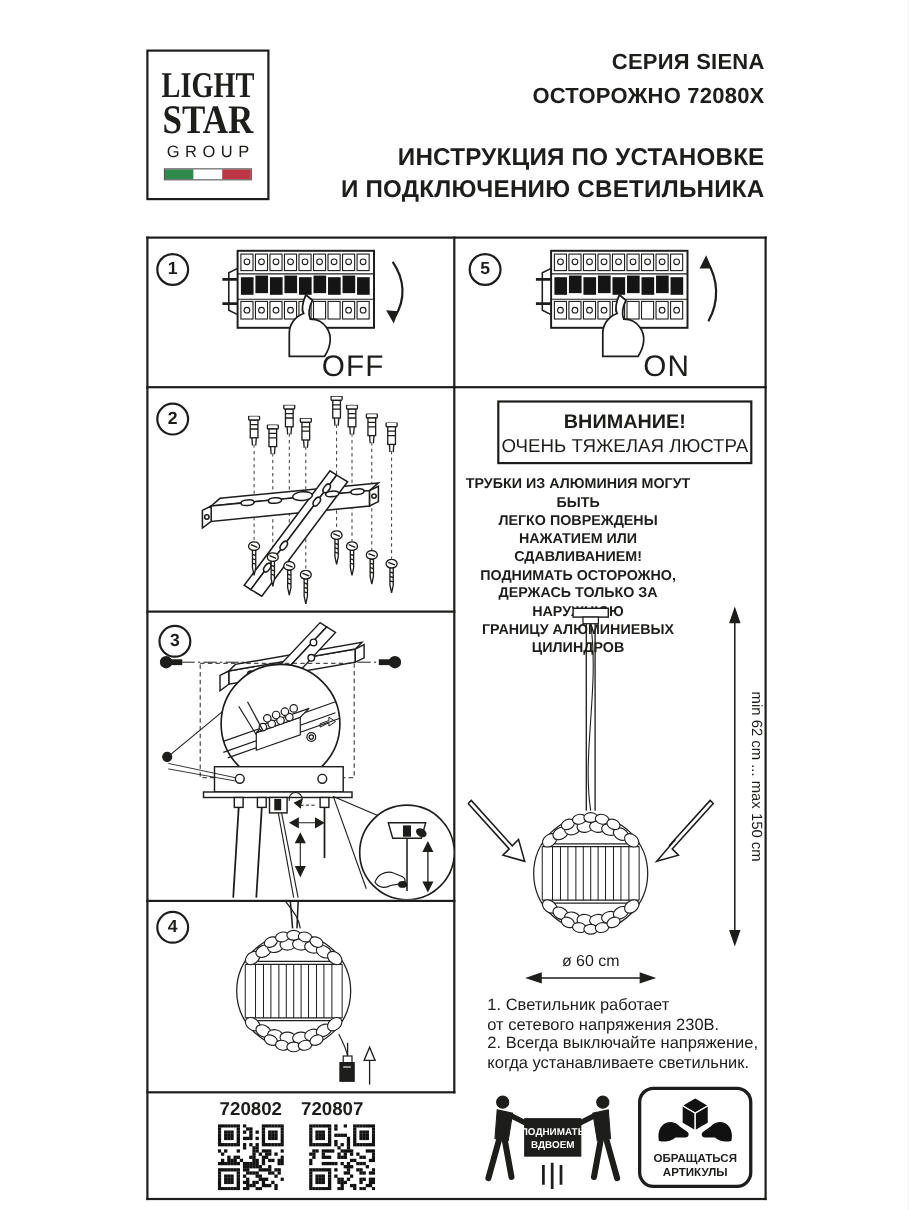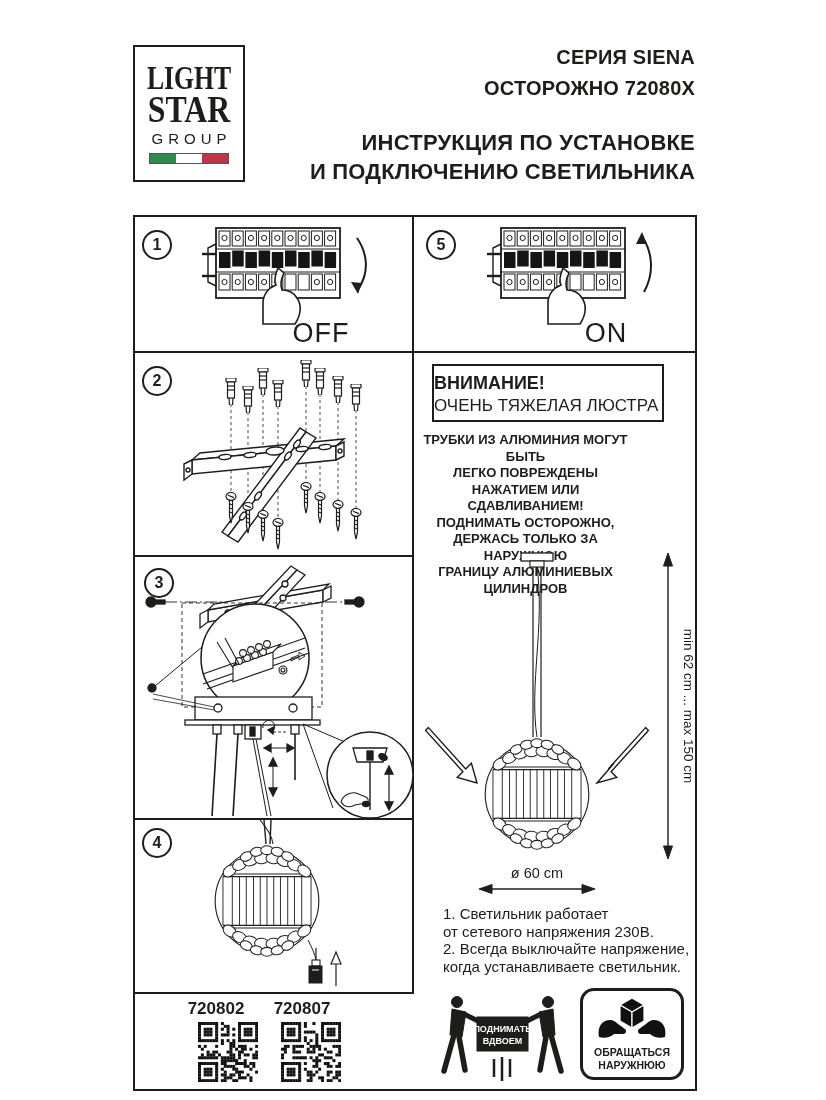--- a/index.html
+++ b/index.html
@@ -17,21 +17,21 @@
   .logo-flag div{flex:1;}
   
   .hdr-series{right:131px;top:42px;text-align:right;font-weight:bold;font-size:20px;line-height:31px;letter-spacing:.2px;}
   .hdr-title{right:131px;top:128px;text-align:right;font-weight:bold;font-size:22px;line-height:29px;letter-spacing:.2px;}
   
   .step-circle{width:30px;height:30px;border:2px solid #1d1d1b;border-radius:50%;box-sizing:border-box;
                text-align:center;font-weight:bold;font-size:16px;line-height:26px;background:#fff;}
   
   svg text{font-family:"Liberation Sans","DejaVu Sans",sans-serif;}
   
-  .warn-box{left:432px;top:364px;width:232px;height:58px;border:2px solid #1d1d1b;box-sizing:border-box;}
+  .warn-box{left:452px;top:364px;width:232px;height:58px;border:2px solid #1d1d1b;box-sizing:border-box;text-align:center;}
   .warn-t1{font-size:18px;font-weight:bold;margin-top:6px;line-height:22px;}
   .warn-t2{font-size:17px;font-weight:400;line-height:24px;}
   .warn-body{left:414px;top:432px;width:223px;text-align:center;font-weight:bold;font-size:13px;line-height:16.5px;}
   
   .notes{left:443px;top:905px;width:252px;font-size:15px;line-height:17.5px;font-weight:400;}
   
   .qr-label{top:999px;width:62px;text-align:center;font-weight:bold;font-size:17px;}
   .care-box{left:580px;top:988px;width:104px;height:92px;border:3px solid #1d1d1b;border-radius:14px;box-sizing:border-box;text-align:center;}
   .care-text{font-size:10.5px;font-weight:bold;line-height:12.5px;}
 </style>
@@ -426,21 +426,21 @@
     <text x="112" y="333" text-anchor="middle" font-size="14.5" fill="#1d1d1b">ø 60 cm</text>
   </svg>
 
   <div class="abs notes">
     <div>1. Светильник работает</div>
     <div>от сетевого напряжения 230В.</div>
     <div>2. Всегда выключайте напряжение,</div>
     <div>когда устанавливаете светильник.</div>
   </div>
 
-  <div class="abs qr-label" style="left:185px">720802</div>
+  <div class="abs qr-label" style="left:197px">720802</div>
   <div class="abs qr-label" style="left:271px">720807</div>
   <svg class="abs qr" style="left:198px;top:1022px" width="60" height="60" viewBox="0 0 60 60">
       <rect x="0.00" y="0.00" width="3.01" height="3.01" fill="#111"></rect>
       <rect x="0.00" y="2.86" width="3.01" height="3.01" fill="#111"></rect>
       <rect x="0.00" y="5.71" width="3.01" height="3.01" fill="#111"></rect>
       <rect x="0.00" y="8.57" width="3.01" height="3.01" fill="#111"></rect>
       <rect x="0.00" y="11.43" width="3.01" height="3.01" fill="#111"></rect>
       <rect x="0.00" y="14.29" width="3.01" height="3.01" fill="#111"></rect>
       <rect x="0.00" y="17.14" width="3.01" height="3.01" fill="#111"></rect>
       <rect x="2.86" y="0.00" width="3.01" height="3.01" fill="#111"></rect>
@@ -882,16 +882,16 @@
     <svg width="86" height="48" viewBox="0 0 86 48" style="margin-top:3px">
       <g fill="#111" stroke="#fff" stroke-width="1.2">
         <polygon points="43,4 55,11 43,18 31,11"></polygon>
         <polygon points="31,11 43,18 43,34 31,27"></polygon>
         <polygon points="55,11 43,18 43,34 55,27"></polygon>
       </g>
       <path d="M10,43 C8,33 13,26 21,26 C24,26 27,28 29,30 L36,35 C38,37 37,40 34,40 L25,40 C22,43 15,45 10,43 Z" fill="#111"></path>
       <path d="M10,43 C8,33 13,26 21,26 C24,26 27,28 29,30 L36,35 C38,37 37,40 34,40 L25,40 C22,43 15,45 10,43 Z" fill="#111" transform="scale(-1,1) translate(-86,0)"></path>
     </svg>
     <div class="care-text">ОБРАЩАТЬСЯ</div>
-    <div class="care-text">НАРУЖНЮЮ</div>
+    <div class="care-text">АРТИКУЛЫ</div>
   </div>
 
 </div>
 
 </body></html>

